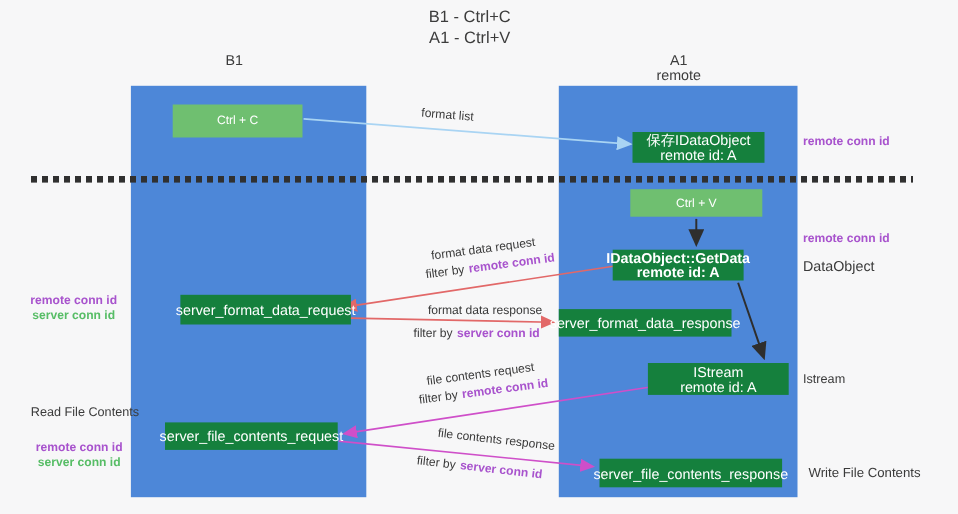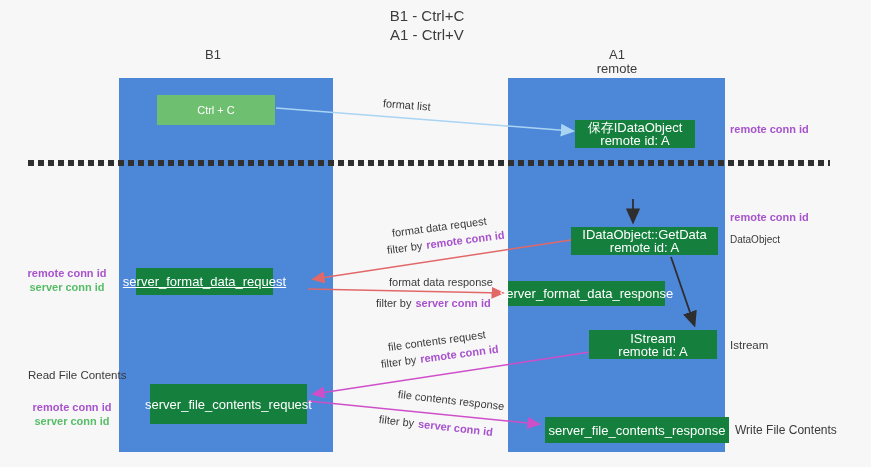--- a/index.html
+++ b/index.html
@@ -40,26 +40,26 @@
     z-index: 4; display: flex; flex-direction: column;
     align-items: center; justify-content: center;
     color: #fff; text-align: center; white-space: nowrap;
   }
   .box.green  { background: #6fbf70; font-size: 11px; }
   .box.orange { background: #15803d; font-size: 13px; }
   .box .l2 { line-height: 13px; }
   #box-ctrl-c   { left: 157px; top: 95px;  width: 118px; height: 30px; text-align: center; }
   #box-save-ido { left: 575px; top: 120px; width: 120px; height: 28px; }
   #box-ctrl-v   { left: 573px; top: 172px; width: 120px; height: 25px; }
-  #box-getdata  { left: 571px; top: 227px; width: 147px; height: 28px; }
-  #box-sfdreq   { left: 136px; top: 268px; width: 137px; height: 27px; text-decoration: underline; }
+  #box-getdata  { left: 557px; top: 227px; width: 119px; height: 28px; font-weight: bold; }
+  #box-sfdreq   { left: 164px; top: 268px; width: 155px; height: 27px; }
   #box-sfdres   { left: 508px; top: 281px; width: 157px; height: 25px; }
   #box-istream  { left: 589px; top: 330px; width: 128px; height: 29px; }
-  #box-sfcreq   { left: 150px; top: 384px; width: 157px; height: 40px; }
-  #box-sfcres   { left: 545px; top: 417px; width: 184px; height: 26px; }
+  #box-sfcreq   { left: 150px; top: 384px; width: 157px; height: 25px; }
+  #box-sfcres   { left: 545px; top: 417px; width: 166px; height: 26px; }
 
   
   .lbl { z-index: 5; font-size: 11px; color: #3a3a3a; white-space: nowrap; }
   .purple { color: #a853cd; font-weight: bold; }
   .greentx { color: #57bd66; font-weight: bold; }
   .rot-n7 { transform: rotate(-7.5deg); transform-origin: left center; }
   .rot-p5 { transform: rotate(4.5deg);  transform-origin: left center; }
   .rot-p6 { transform: rotate(6.5deg);  transform-origin: left center; }
   .filter-gap { margin-left: 4px; }
   .stack { text-align: center; line-height: 14px; }
@@ -113,20 +113,23 @@
 
   <div class="abs box green" id="box-ctrl-c">
     <div>Ctrl + C</div>
   </div>
 
   <div class="abs box orange" id="box-save-ido">
     <div class="l2">保存IDataObject</div>
     <div class="l2">remote id: A</div>
   </div>
 
+  <div class="abs box green" id="box-ctrl-v">
+    <div>Ctrl + V</div>
+  </div>
 
   <div class="abs box orange" id="box-getdata">
     <div class="l2">IDataObject::GetData</div>
     <div class="l2">remote id: A</div>
   </div>
 
   <div class="abs box orange" id="box-sfdreq">
     <div>server_format_data_request</div>
   </div>
 
@@ -164,21 +167,21 @@
     <span>filter by</span><span class="purple filter-gap">remote conn id</span>
   </div>
 
   <div class="abs lbl rot-p6" style="left:398px; top:388px;">file contents response</div>
   <div class="abs lbl rot-p6" style="left:379px; top:413px;">
     <span>filter by</span><span class="purple filter-gap">server conn id</span>
   </div>
 
   <div class="abs lbl purple" style="left:730px; top:123px;">remote conn id</div>
   <div class="abs lbl purple" style="left:730px; top:211px;">remote conn id</div>
-  <div class="abs lbl" style="left:730px; top:234px; font-size:10px;">DataObject</div>
+  <div class="abs lbl" style="left:730px; top:234px; font-size:13px;">DataObject</div>
   <div class="abs lbl" style="left:730px; top:339px; font-size:11.5px;">Istream</div>
   <div class="abs lbl" style="left:735px; top:423px; font-size:12px;">Write File Contents</div>
 
   <div class="abs lbl stack" style="left:23px; top:266px; width:88px;">
     <div class="purple">remote conn id</div>
     <div class="greentx">server conn id</div>
   </div>
   <div class="abs lbl" style="left:28px; top:369px; font-size:11.5px;">Read File Contents</div>
   <div class="abs lbl stack" style="left:28px; top:400px; width:88px;">
     <div class="purple">remote conn id</div>

